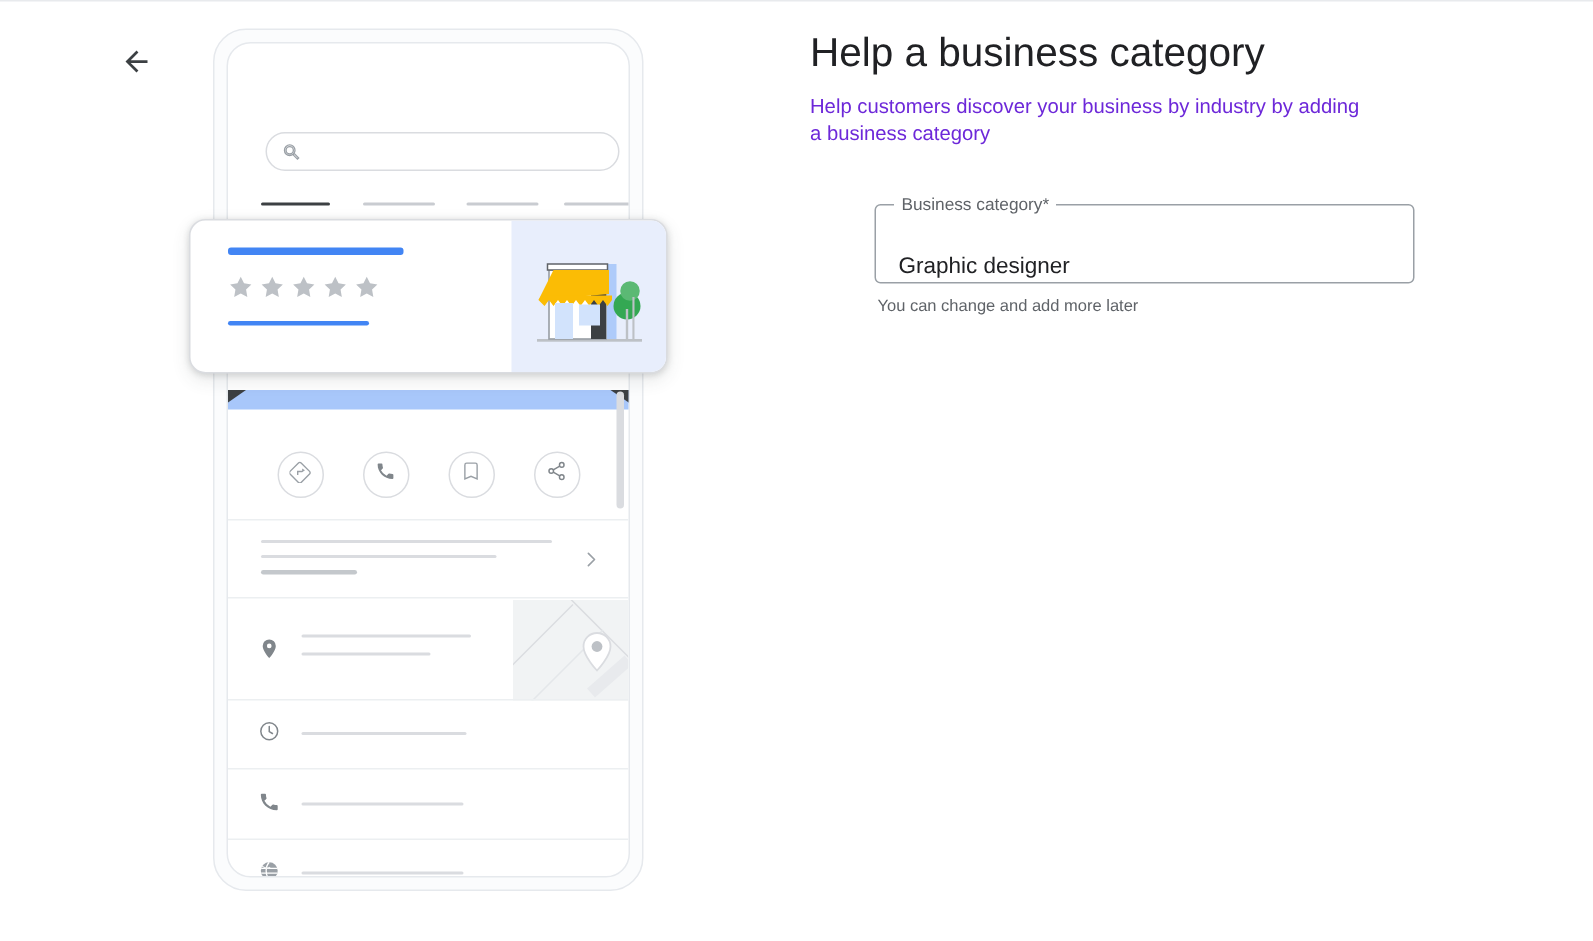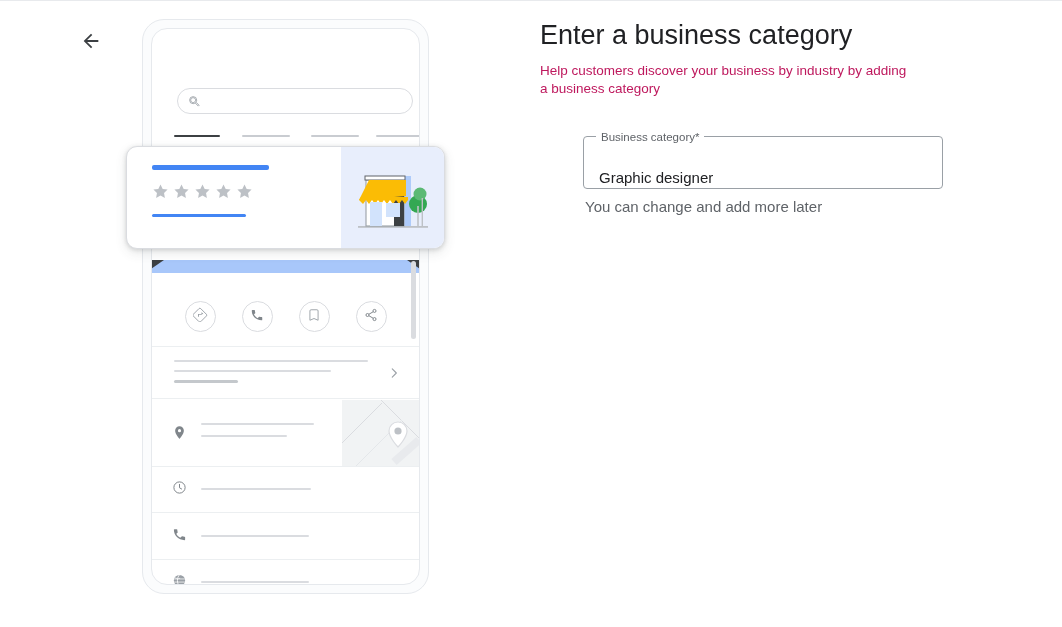--- a/index.html
+++ b/index.html
@@ -184,21 +184,21 @@
     background: #dadce0;
   }
 
   
   .panel { position: absolute; left: 540px; top: 18px; width: 470px; }
   .panel h1 {
     margin: 0; font-weight: 400; font-size: 27px; line-height: 34px;
     color: #202124; letter-spacing: 0;
   }
   .panel .sub {
-    margin: 10px 0 1px 0; font-size: 13.5px; line-height: 18px; color:#be185d;
+    margin: 10px 0 1px 0; font-size: 13.5px; line-height: 18px; color:#6d28d9;
     max-width: 375px;
   }
 
   
   .field-wrap { position: relative; margin-top: 38px; width: 403px; padding-left: 43px; }
   .field {
     position: relative; height: 53px;
     border: 1.2px solid #9aa0a6; border-radius: 4px;
     display:flex; align-items:center; padding: 0 15px;
     background:#fff;
@@ -210,21 +210,21 @@
     white-space: nowrap;
   }
   .field-value {
     font-size: 15px; color: #202124; border: none; outline: none;
     background: transparent; width: 100%; font-family: inherit;
     padding: 0;
     margin-top: 29px;
   }
   .helper {
     margin-top: 9px; margin-left: 2px;
-    font-size: 15px; color: #5f6368;
+    font-size: 11px; color: #5f6368;
   }
 
   .next-btn {
     margin-top: 27px;
     display: inline-block;
     background: #1a73e8; color: #fff;
     font-size: 13.5px; font-family: inherit;
     border: none; border-radius: 4px;
     padding: 10px 24px;
     cursor: pointer; letter-spacing: .2px;
@@ -430,21 +430,21 @@
 
         <circle cx="68" cy="46" r="9" fill="#34a853"></circle>
         <circle cx="70" cy="36" r="6.5" fill="#5bb974"></circle>
         <rect x="67.2" y="48" width="1.6" height="20" fill="#bdc1c6"></rect>
         <rect x="71.6" y="40" width="1.4" height="28" fill="#bdc1c6"></rect>
       </svg>
     </div>
   </div>
 
   <div class="panel">
-    <h1>Enter a business category</h1>
+    <h1>Help a business category</h1>
     <p class="sub">Help customers discover your business by industry by adding a business category</p>
 
     <div class="field-wrap">
       <div class="field">
         <label class="field-label">Business category*</label>
         <input class="field-value" type="text" value="Graphic designer" style="">
       </div>
       <div class="helper">You can change and add more later</div>
     </div>
 

